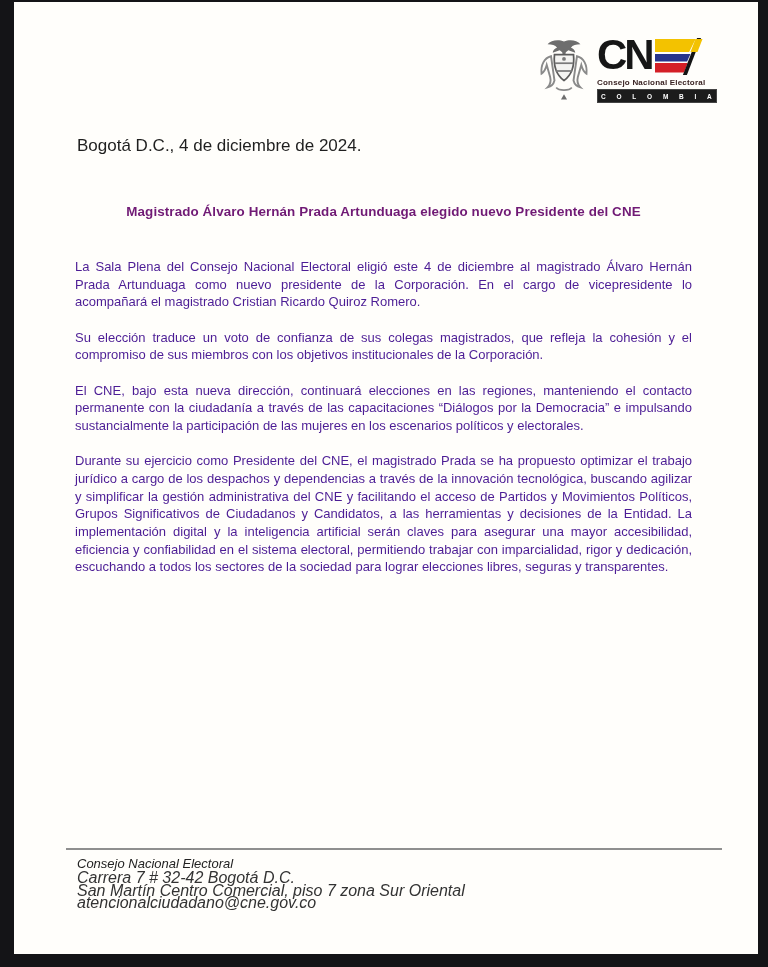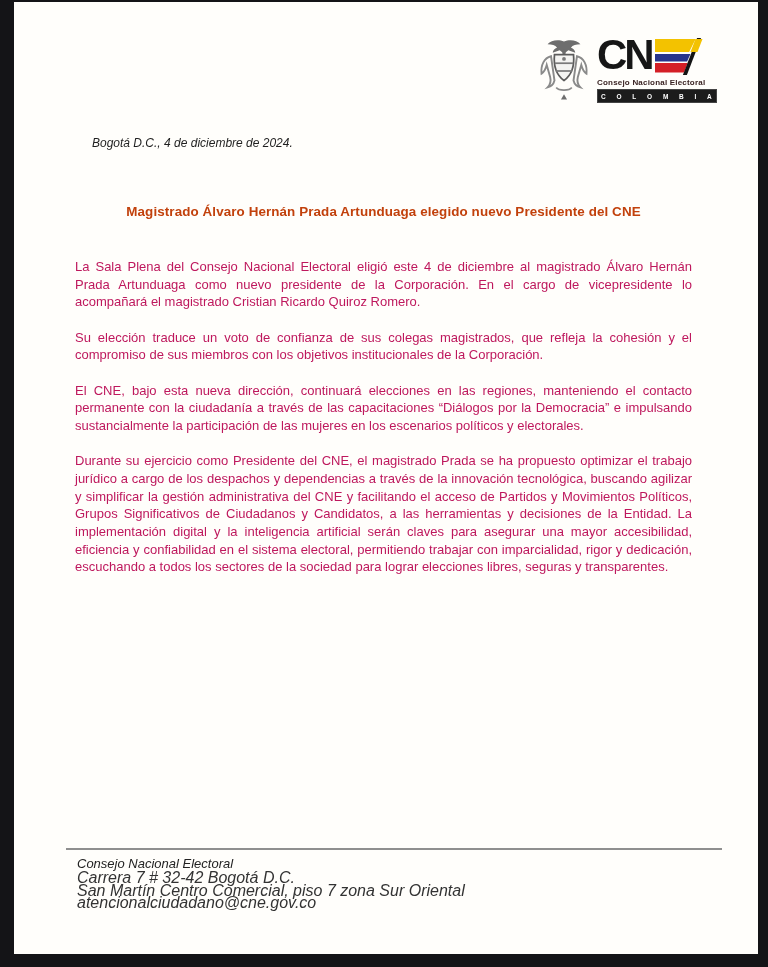--- a/index.html
+++ b/index.html
@@ -42,34 +42,34 @@
     margin-top:3px;letter-spacing:0.2px;
   }
   .colombia-bar{
     margin-top:2px;background:#1c1c1c;color:#ffffff;
     font-size:6.5px;font-weight:700;letter-spacing:4.5px;
     text-align:center;padding:2.5px 0 2px 3px;white-space:nowrap;
     border:1px solid #444;
   }
   
   .date-line{
-    position:absolute;left:78px;top:134px;
-    font-size:12px;color:#1f1f1f;font-style:italic;
+    position:absolute;left:63px;top:134px;
+    font-size:17px;color:#1f1f1f;
   }
   .doc-title{
     position:absolute;left:45px;right:50px;top:202px;
-    font-size:13.4px;font-weight:700;color:#c2410c;text-align:center;
+    font-size:13.4px;font-weight:700;color:#701a75;text-align:center;
     letter-spacing:0.1px;
   }
   .body-text{
     position:absolute;left:61px;top:256px;width:617px;
   }
   .body-text p{
     margin:0 0 17.5px 0;
-    font-size:13px;line-height:17.7px;color:#be185d;
+    font-size:13px;line-height:17.7px;color:#4c1d95;
     text-align:justify;
   }
   
   .footer-rule{
     position:absolute;left:52px;top:846px;width:656px;height:2px;
     background:#8f8f8f;
   }
   .footer{
     position:absolute;left:63px;top:854px;color:#2b2b2b;
     font-style:italic;

